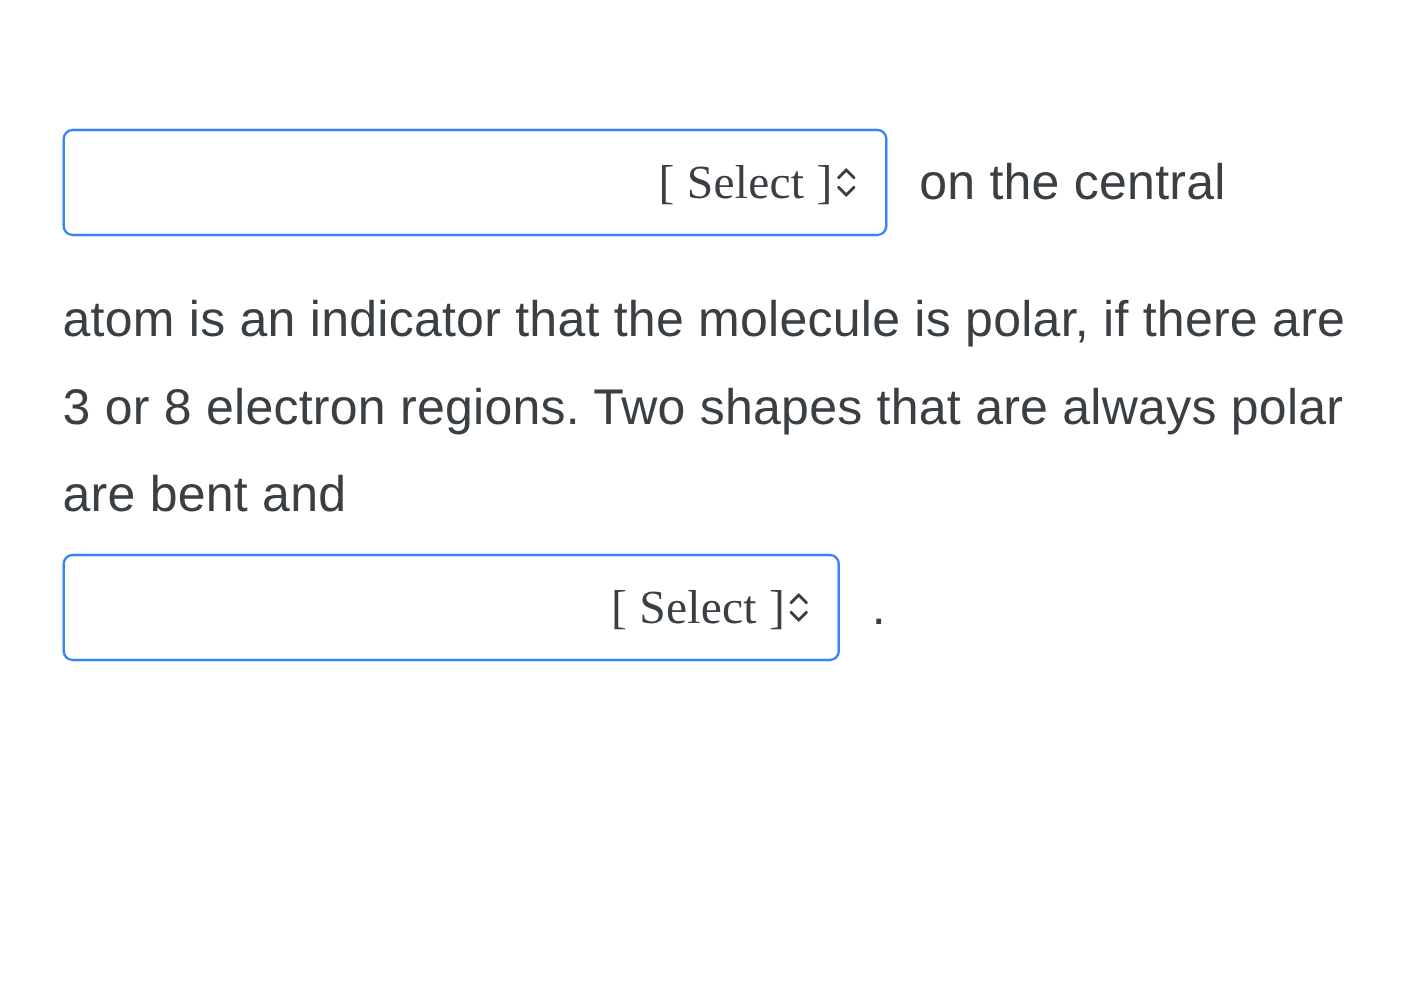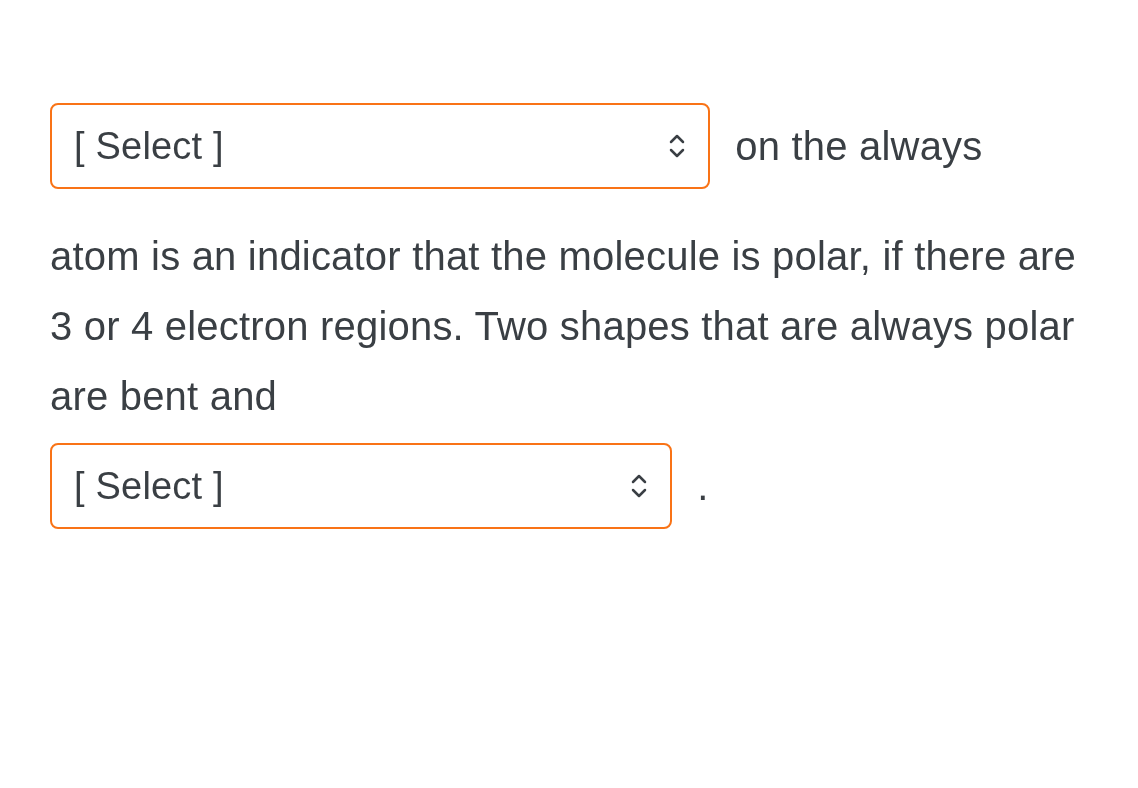--- a/index.html
+++ b/index.html
@@ -21,30 +21,31 @@
       font-weight: 300;
       letter-spacing: 0.2px;
     }
     .segment {
       display: inline;
       vertical-align: middle;
     }
     .select-wrapper {
       display: inline-flex;
       align-items: center;
-      justify-content: space-between;
-      border: 2px solid #f97316;
+      justify-content: flex-end;
+      border: 2px solid #3b82f6;
       border-radius: 8px;
       padding: 12px 20px 12px 22px;
       margin: 8px 14px 8px 0;
       width: 660px;
       height: 86px;
       vertical-align: middle;
       background: #ffffff;
       cursor: pointer;
+      font-family: Liberation Serif, serif;
     }
     .select-wrapper.second {
       width: 622px;
     }
     .select-text {
       font-size: 38px;
       color: #3a3f44;
       font-weight: 300;
     }
     .select-icon {
@@ -64,23 +65,23 @@
 <div class="question-container">
 
   <span class="select-wrapper">
     <span class="select-text">[ Select ]</span>
     <svg class="select-icon" viewBox="0 0 20 28" fill="none" stroke="currentColor" stroke-width="2.5" stroke-linecap="round" stroke-linejoin="round">
       <polyline points="4,10 10,4 16,10"></polyline>
       <polyline points="4,18 10,24 16,18"></polyline>
     </svg>
   </span>
 
-  <span class="segment">on the always</span>
+  <span class="segment">on the central</span>
 
-  <span class="segment block" style="margin-top:24px;">atom is an indicator that the molecule is polar, if there are 3 or 4 electron regions. Two shapes that are always polar are bent and</span>
+  <span class="segment block" style="margin-top:24px;">atom is an indicator that the molecule is polar, if there are 3 or 8 electron regions. Two shapes that are always polar are bent and</span>
 
   <span class="select-wrapper second">
     <span class="select-text">[ Select ]</span>
     <svg class="select-icon" viewBox="0 0 20 28" fill="none" stroke="currentColor" stroke-width="2.5" stroke-linecap="round" stroke-linejoin="round">
       <polyline points="4,10 10,4 16,10"></polyline>
       <polyline points="4,18 10,24 16,18"></polyline>
     </svg>
   </span>
 
   <span class="segment">.</span>

